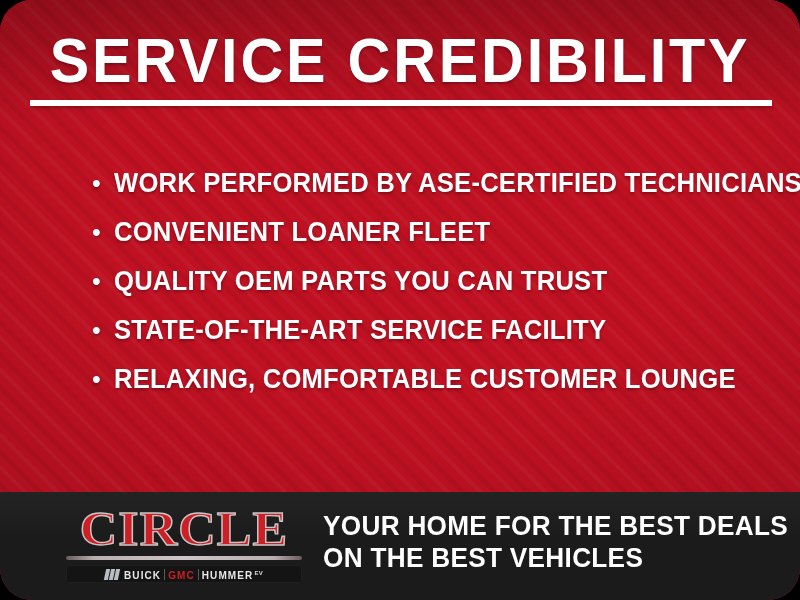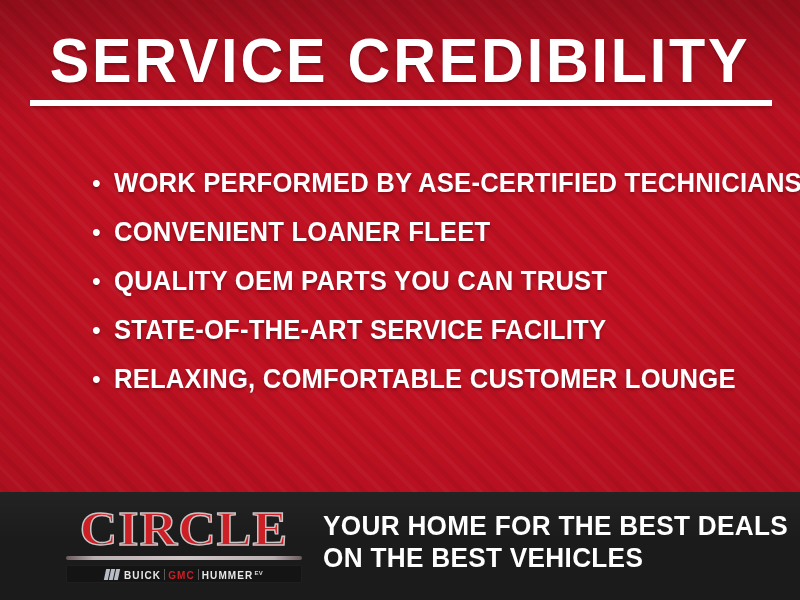--- a/index.html
+++ b/index.html
@@ -10,20 +10,21 @@
   body {
     font-family: "Liberation Sans", sans-serif;
   }
 
   #slide {
     position: relative;
     width: 800px;
     height: 600px;
     overflow: hidden;
     background: #bb1122;
+    border-radius: 32px;
   }
 
   
   .red-panel {
     position: absolute;
     left: 0; top: 0;
     width: 800px;
     height: 492px;
     background-color: #bf1122;
     overflow: hidden;

